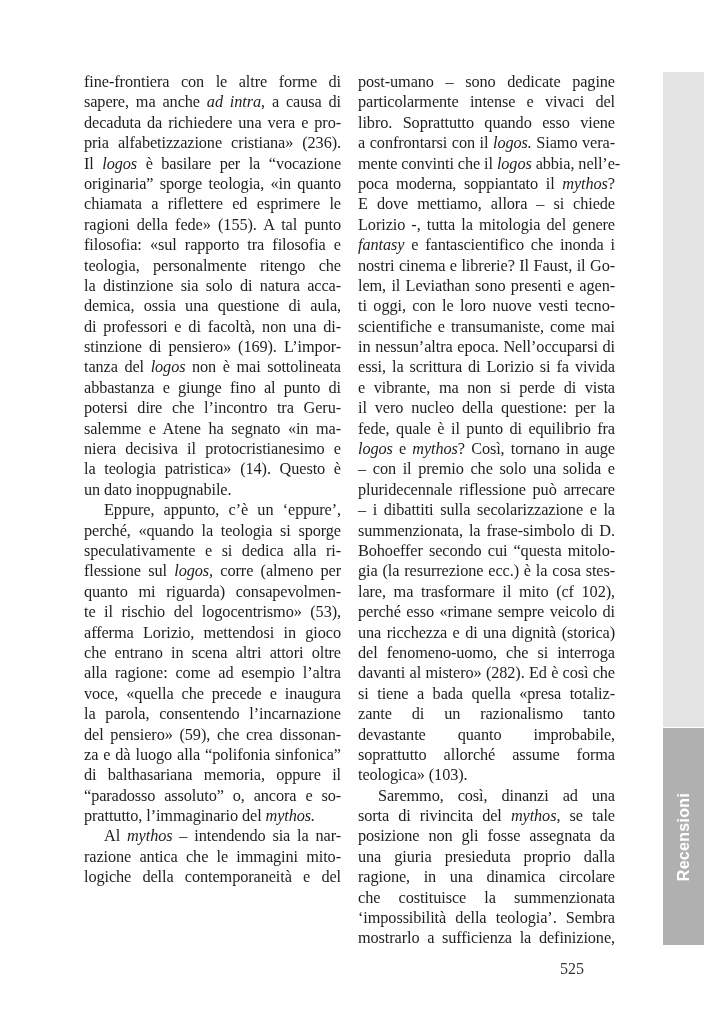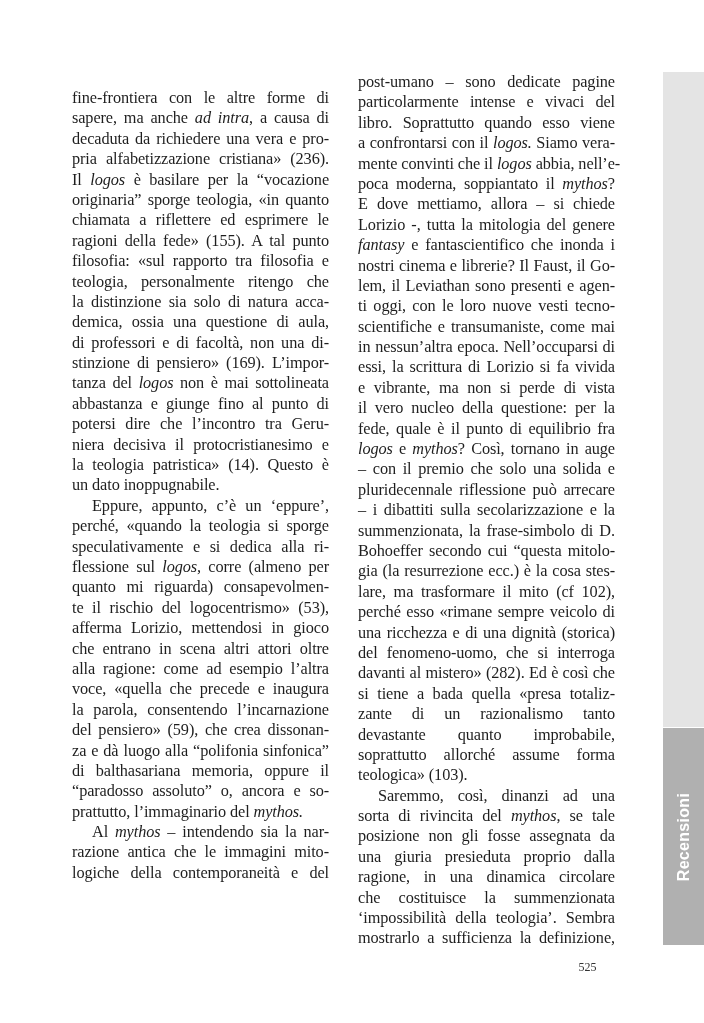--- a/index.html
+++ b/index.html
@@ -5,21 +5,21 @@
   html, body { margin: 0; padding: 0; }
   body {
     width: 704px; height: 1023px; position: relative; overflow: hidden;
     background: #ffffff;
     font-family: "DejaVu Serif", "Liberation Serif", serif;
     color: #1e1e1e;
   }
   .column {
     position: absolute; top: 72px; width: 257px;
   }
-  #col-left { left: 72px; margin-top: 16px; }
+  #col-left { left: 84px; }
   #col-right { left: 358px; }
   .line {
     display: block;
     height: 20.4px; line-height: 20.4px;
     font-family: "Liberation Serif", "DejaVu Serif", serif;
     font-size: 16.3px;
     white-space: nowrap;
     text-align: justify;
     text-align-last: justify;
     letter-spacing: -0.1px;
@@ -36,22 +36,22 @@
     background: #b0b0b0;
   }
   #tab-label {
     position: absolute; left: 50%; top: 50%;
     transform: translate(-50%, -50%) rotate(-90deg);
     font-family: "Liberation Sans", "DejaVu Sans", sans-serif;
     font-weight: bold; font-size: 16px; color: #ffffff;
     white-space: nowrap; letter-spacing: 0.3px;
   }
   #page-number {
-    position: absolute; left: 560px; top: 960px; width: 55px; text-align: center;
-    font-family: "Liberation Serif", "DejaVu Serif", serif; font-size: 12px; color: #333;
+    position: absolute; left: 560px; top: 960px; width: 55px; text-align: left;
+    font-family: "Liberation Serif", "DejaVu Serif", serif; font-size: 16px; color: #333;
   }
 </style>
 </head>
 <body>
 
 <div id="col-left" class="column">
     <span class="line">fine-frontiera con le altre forme di</span>
     <span class="line">sapere, ma anche <i>ad intra</i>, a causa di</span>
     <span class="line">decaduta da richiedere una vera e pro-</span>
     <span class="line">pria alfabetizzazione cristiana» (236).</span>
@@ -61,20 +61,21 @@
     <span class="line">ragioni della fede» (155). A tal punto</span>
     <span class="line">filosofia: «sul rapporto tra filosofia e</span>
     <span class="line">teologia, personalmente ritengo che</span>
     <span class="line">la distinzione sia solo di natura acca-</span>
     <span class="line">demica, ossia una questione di aula,</span>
     <span class="line">di professori e di facoltà, non una di-</span>
     <span class="line">stinzione di pensiero» (169). L’impor-</span>
     <span class="line">tanza del <i>logos</i> non è mai sottolineata</span>
     <span class="line">abbastanza e giunge fino al punto di</span>
     <span class="line">potersi dire che l’incontro tra Geru-</span>
+    <span class="line">salemme e Atene ha segnato «in ma-</span>
     <span class="line">niera decisiva il protocristianesimo e</span>
     <span class="line">la teologia patristica» (14). Questo è</span>
     <span class="line last">un dato inoppugnabile.</span>
     <span class="line indent">Eppure, appunto, c’è un ‘eppure’,</span>
     <span class="line">perché, «quando la teologia si sporge</span>
     <span class="line">speculativamente e si dedica alla ri-</span>
     <span class="line">flessione sul <i>logos,</i> corre (almeno per</span>
     <span class="line">quanto mi riguarda) consapevolmen-</span>
     <span class="line">te il rischio del logocentrismo» (53),</span>
     <span class="line">afferma Lorizio, mettendosi in gioco</span>

